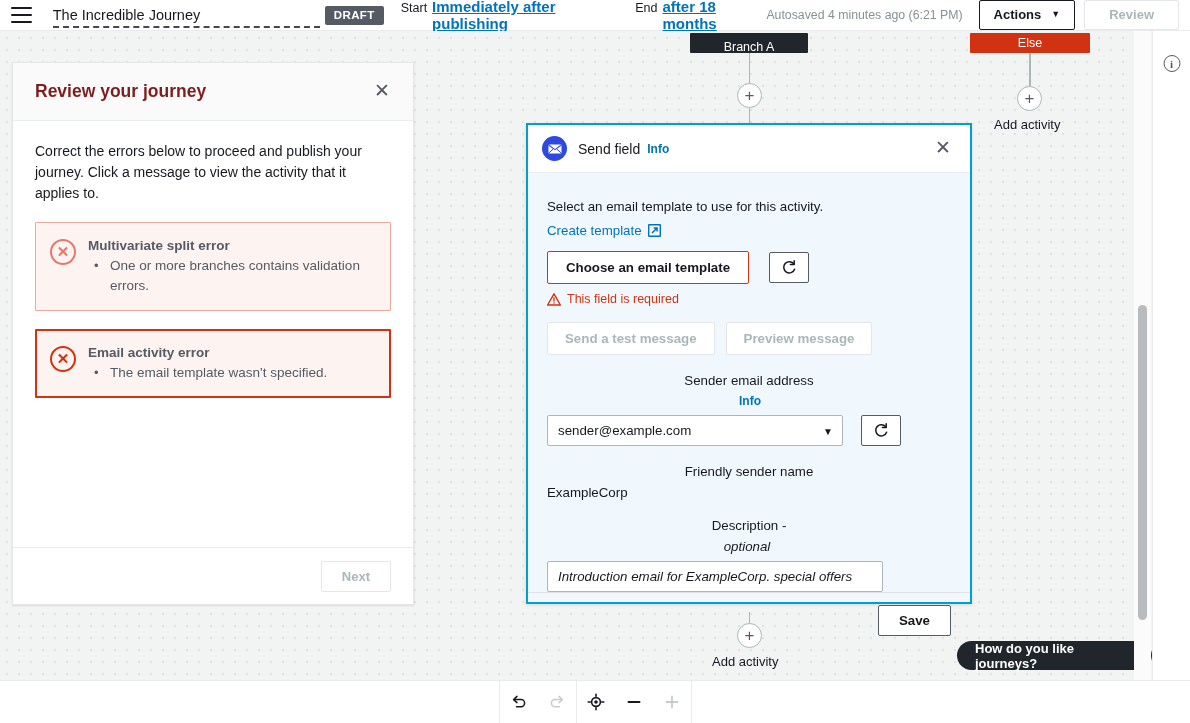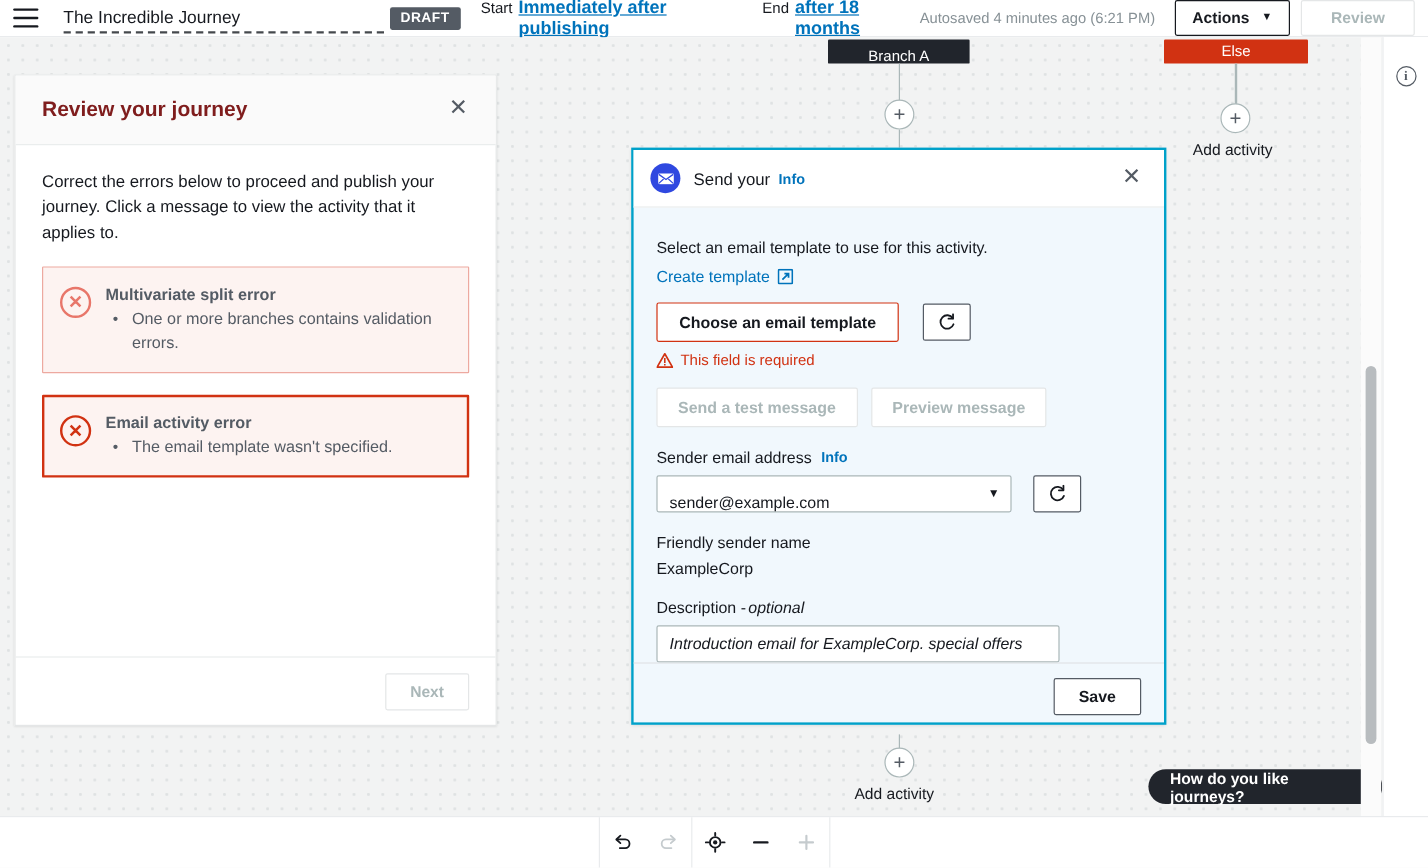--- a/index.html
+++ b/index.html
@@ -209,27 +209,27 @@
   }
   .warn-tri { width: 14px; height: 13px; display: block; }
   .row-btns { display: flex; gap: 11px; margin-top: 16px; }
   .btn-disabled {
     border: 1px solid #e4e6e7; background: #ffffff; color: #aab7b8;
     font-size: 13.3px; font-weight: bold; padding: 8px 17px; border-radius: 2px;
     cursor: default;
   }
   .field-label {
     margin-top: 18px; font-size: 13.3px; color: #16191f;
-    display: flex; align-items: flex-start; gap: 6px;
+    display: flex; align-items: center; gap: 6px; flex-direction: column;
   }
   .select-row { display: flex; align-items: center; gap: 18px; margin-top: 7px; }
   .select-box {
     position: relative; width: 296px; height: 31px; background: #ffffff;
     border: 1px solid #aab7b8; border-radius: 2px; display: flex;
-    align-items: flex-end; padding: 0 10px; font-size: 13.3px; color: #16191f;
+    align-items: center; padding: 0 10px; font-size: 13.3px; color: #16191f;
     cursor: pointer;
   }
   .select-box .caret {
     position: absolute; right: 9px; top: 50%; transform: translateY(-50%);
     font-size: 10px; color: #16191f;
   }
   .static-val { margin-top: 6px; font-size: 13.3px; color: #16191f; }
   .desc-input {
     margin-top: 7px; width: 336px; height: 31px; background: #ffffff;
     border: 1px solid #aab7b8; border-radius: 2px; padding: 0 10px;
@@ -391,21 +391,21 @@
   <div class="email-panel">
 
     <div class="email-head">
       <span class="env-circle">
         <svg width="14" height="10" viewBox="0 0 14 10">
           <rect x="0.5" y="0.5" width="13" height="9" rx="1.2" fill="#ffffff"></rect>
           <path d="M1 1.3 L7 5.6 L13 1.3" stroke="#2f48e0" stroke-width="1.1" fill="none"></path>
           <path d="M1 8.8 L5 5.2 M13 8.8 L9 5.2" stroke="#2f48e0" stroke-width="1" fill="none"></path>
         </svg>
       </span>
-      <span class="email-title">Send your</span>
+      <span class="email-title">Send field</span>
       <span class="info-link">Info</span>
       <span class="close-x">✕</span>
     </div>
 
     <div class="email-body">
       <div class="form-text">Select an email template to use for this activity.</div>
 
       <div class="create-tpl">
         <span>Create template</span>
         <svg class="ext-icon" viewBox="0 0 14 14">

